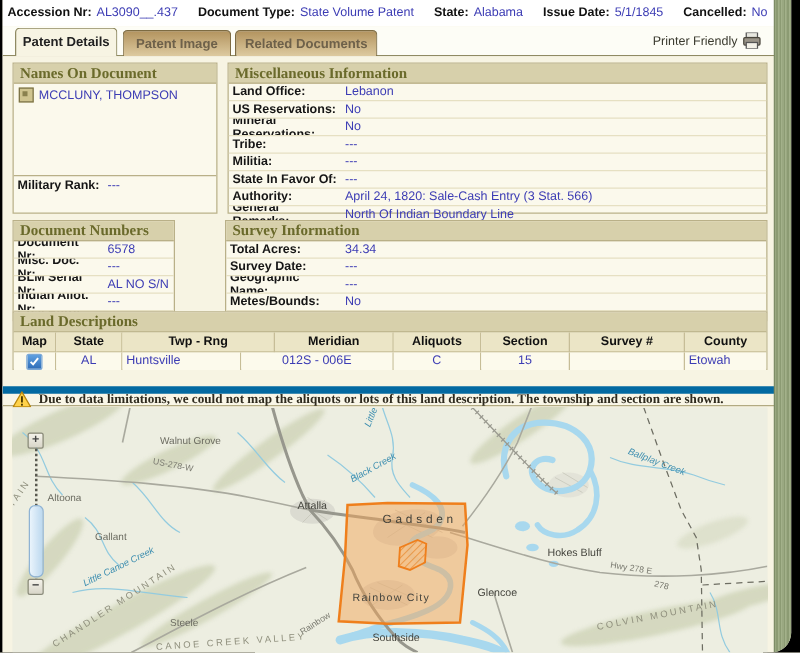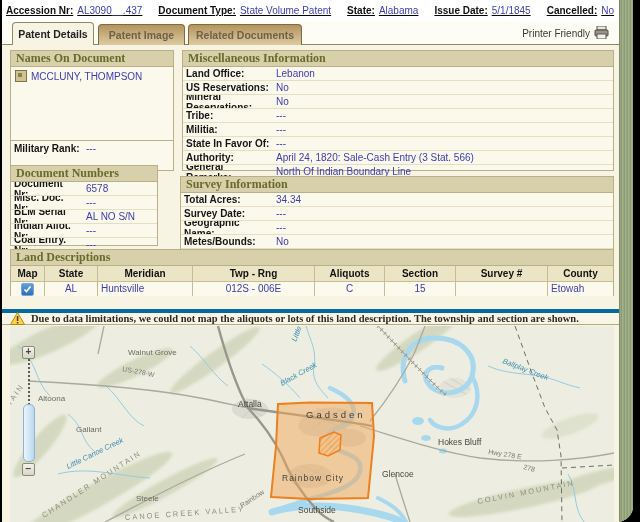--- a/index.html
+++ b/index.html
@@ -6,21 +6,21 @@
   body{width:640px;height:522px;background:#000;position:relative;overflow:hidden;
        font-family:"Liberation Sans",sans-serif;}
   .page{position:absolute;left:2px;top:0;width:631px;height:522px;background:#f7f4e3;
         border-bottom-right-radius:16px;overflow:hidden;}
   .green-strip{position:absolute;right:0;top:0;width:13px;height:522px;
         background:repeating-linear-gradient(90deg,#9aa881 0 1px,#8c9b73 1px 2px,#a3b18a 2px 3px);
         border-left:1px solid #7d8c66;}
   
   .topbar{position:absolute;left:0;top:0;width:618px;height:21px;background:#fff;
         display:flex;align-items:center;gap:16px;padding-left:4px;box-sizing:border-box;}
-  .tfield{display:flex;gap:4px;align-items:baseline;white-space:nowrap;text-decoration:underline;}
+  .tfield{display:flex;gap:4px;align-items:baseline;white-space:nowrap;}
   .tfield .lbl{font-size:10px;font-weight:bold;color:#111;}
   .tfield .val{font-size:10px;color:#3c3cb4;}
   
   .tabbar{position:absolute;left:0;top:21px;width:618px;height:24px;background:#fdfdf6;
         border-bottom:1px solid #8f8a63;box-sizing:border-box;}
   .tab{position:absolute;bottom:-1px;height:20px;line-height:20px;text-align:center;
         font-size:10.5px;font-weight:bold;border:1px solid #7d6b42;border-bottom:none;
         border-radius:4px 4px 0 0;cursor:pointer;}
   .tab.active{left:10px;width:80px;height:22px;line-height:22px;background:#f7f4e3;
         color:#222;border-color:#8f8a63;}
@@ -55,21 +55,21 @@
         color:#111;text-align:center;border-bottom:1px solid #c6bd97;}
   .ldata .lcell{height:14px;line-height:14px;background:#fcfaec;font-size:10px;color:#3c3cb4;}
   .c0{width:34px;text-align:center;} .c1{width:53px;text-align:center;} .c2{width:95px;}
   .c3{width:122px;text-align:center;} .c4{width:70px;text-align:center;}
   .c5{width:71px;text-align:center;} .c6{width:92px;text-align:center;} .c7{width:66px;}
   .chk{display:inline-block;width:11px;height:11px;margin-top:1px;border-radius:2px;
         background:linear-gradient(#5fa0e0,#2f6db8);border:1px solid #7aa7d6;position:relative;cursor:pointer;}
   .chk svg{position:absolute;left:1px;top:1px;}
   
   .warnbar{position:absolute;left:0;top:264px;width:618px;height:16px;background:#f9f6e7;
-        border-top:4px solid #0369a1;border-bottom:1px solid #b2aa82;display:flex;
+        border-top:6px solid #0369a1;border-bottom:1px solid #b2aa82;display:flex;
         align-items:center;gap:6px;padding-left:8px;box-sizing:border-box;}
   .warntext{font-family:"Liberation Serif",serif;font-size:10.5px;font-weight:bold;color:#2e2a1e;}
   
   .mapwrap{position:absolute;left:8px;top:281px;width:604px;height:196px;overflow:hidden;
         background:#edeee0;cursor:grab;}
   
   .mapslider{position:absolute;left:20px;top:301px;width:15px;height:132px;z-index:5;}
   .zbtn{position:absolute;left:0;width:13px;height:13px;background:linear-gradient(#f4f2ea,#d8d5c8);
         border:1px solid #8a8a7a;box-sizing:border-box;text-align:center;line-height:10px;
         font-size:10px;font-weight:bold;color:#444;cursor:pointer;border-radius:2px;}
@@ -173,21 +173,21 @@
       <div class="prow">
         <span class="plbl" style="width:90px;">Authority:</span>
         <span class="pval">April 24, 1820: Sale-Cash Entry (3 Stat. 566)</span>
       </div>
       <div class="prow">
         <span class="plbl" style="width:90px;">General Remarks:</span>
         <span class="pval">North Of Indian Boundary Line</span>
       </div>
     </div>
 
-    <div class="panel" style="left:8px;top:120px;width:148px;height:81px;">
+    <div class="panel" style="left:8px;top:131px;width:130px;height:81px;">
       <div class="panel-h">Document Numbers</div>
       <div class="prow">
         <span class="plbl" style="width:72px;">Document Nr:</span>
         <span class="pval">6578</span>
       </div>
       <div class="prow">
         <span class="plbl" style="width:72px;">Misc. Doc. Nr:</span>
         <span class="pval">---</span>
       </div>
       <div class="prow">
@@ -223,22 +223,22 @@
         <span class="pval">No</span>
       </div>
       <div class="prow"></div>
     </div>
 
     <div class="panel" style="left:8px;top:204px;width:604px;height:47px;">
       <div class="panel-h">Land Descriptions</div>
       <div class="lrow lhead">
         <div class="lcell c0">Map</div>
         <div class="lcell c1">State</div>
+        <div class="lcell c3">Twp - Rng</div>
         <div class="lcell c2" style="text-align:center;">Meridian</div>
-        <div class="lcell c3">Twp - Rng</div>
         <div class="lcell c4">Aliquots</div>
         <div class="lcell c5">Section</div>
         <div class="lcell c6">Survey #</div>
         <div class="lcell c7" style="text-align:center;">County</div>
       </div>
       <div class="lrow ldata">
         <div class="lcell c0">
           <span class="chk">
             <svg width="9" height="9" viewBox="0 0 9 9">
               <polyline points="1.5,4.5 3.5,6.5 7.5,1.5" fill="none" stroke="#fff" stroke-width="1.6"></polyline>

